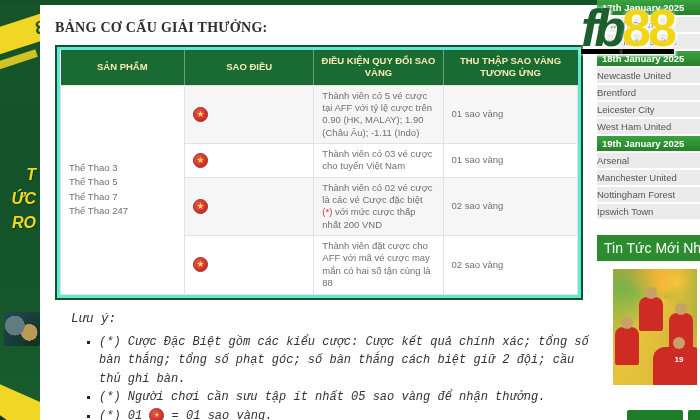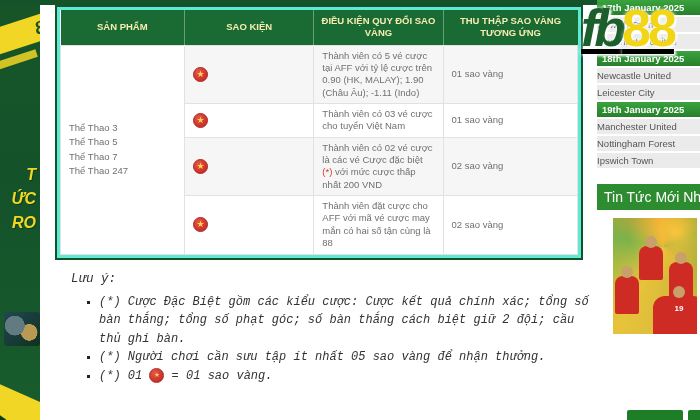--- a/index.html
+++ b/index.html
@@ -153,33 +153,34 @@
   </div>
   <div class="banner-photo"></div>
   <div class="banner-wedge">
     <div class="banner-wedge-inner"></div>
   </div>
 </div>
 
 <div class="topbar"></div>
 
 <div class="main">
+  <h1 class="page-title">BẢNG CƠ CẤU GIẢI THƯỞNG:</h1>
 
   <div class="tbl-wrap">
     <table class="prize">
       <colgroup>
           <col class="c1">
           <col class="c2">
           <col class="c3">
           <col class="c4">
         </colgroup>
       <thead>
         <tr>
           <th>SẢN PHẨM</th>
-          <th>SAO KIỆN</th>
+          <th>SAO ĐIỀU</th>
           <th>ĐIỀU KIỆN QUY ĐỔI SAO VÀNG</th>
           <th>THU THẬP SAO VÀNG TƯƠNG ỨNG</th>
         </tr>
       </thead>
       <tbody>
         <tr>
           <td class="prod" rowspan="4">
             <div>Thể Thao 3</div>
             <div>Thể Thao 5</div>
             <div>Thể Thao 7</div>
@@ -241,23 +242,26 @@
 
 </div>
 
 <div class="sidebar">
   <div class="date-header">17th January 2025</div>
   <div class="team-row">Ipswich Town</div>
   <div class="team-row">Manchester United</div>
 
   <div class="date-header" style="margin-top:2px">18th January 2025</div>
   <div class="team-row">Newcastle United</div>
+  <div class="team-row">Brentford</div>
   <div class="team-row">Leicester City</div>
+  <div class="team-row">West Ham United</div>
 
   <div class="date-header" style="margin-top:2px">19th January 2025</div>
+  <div class="team-row">Arsenal</div>
   <div class="team-row">Manchester United</div>
   <div class="team-row">Nottingham Forest</div>
   <div class="team-row">Ipswich Town</div>
 
   <div class="news-header">Tin Tức Mới Nhất</div>
 
   <div class="news-img">
     <div class="player p1">
         <div class="head"></div>
       </div>

